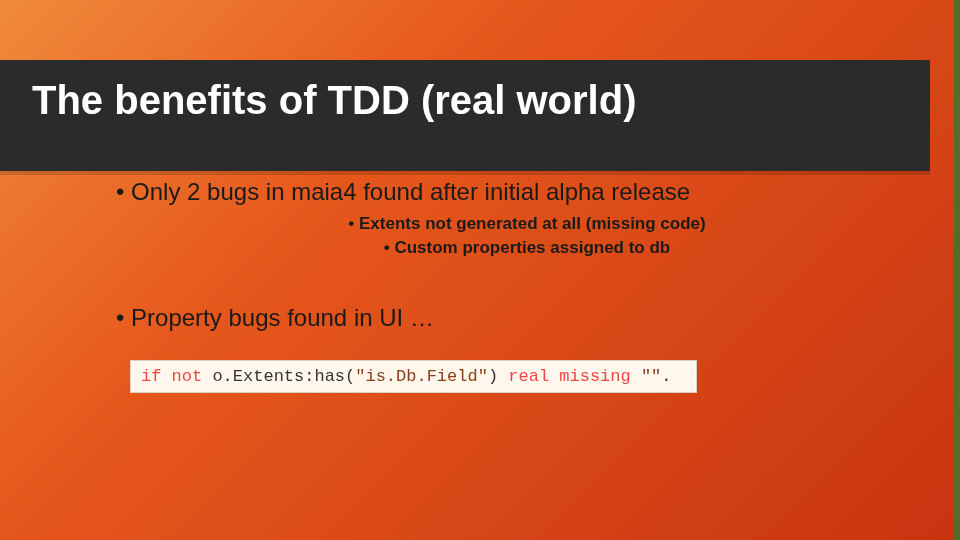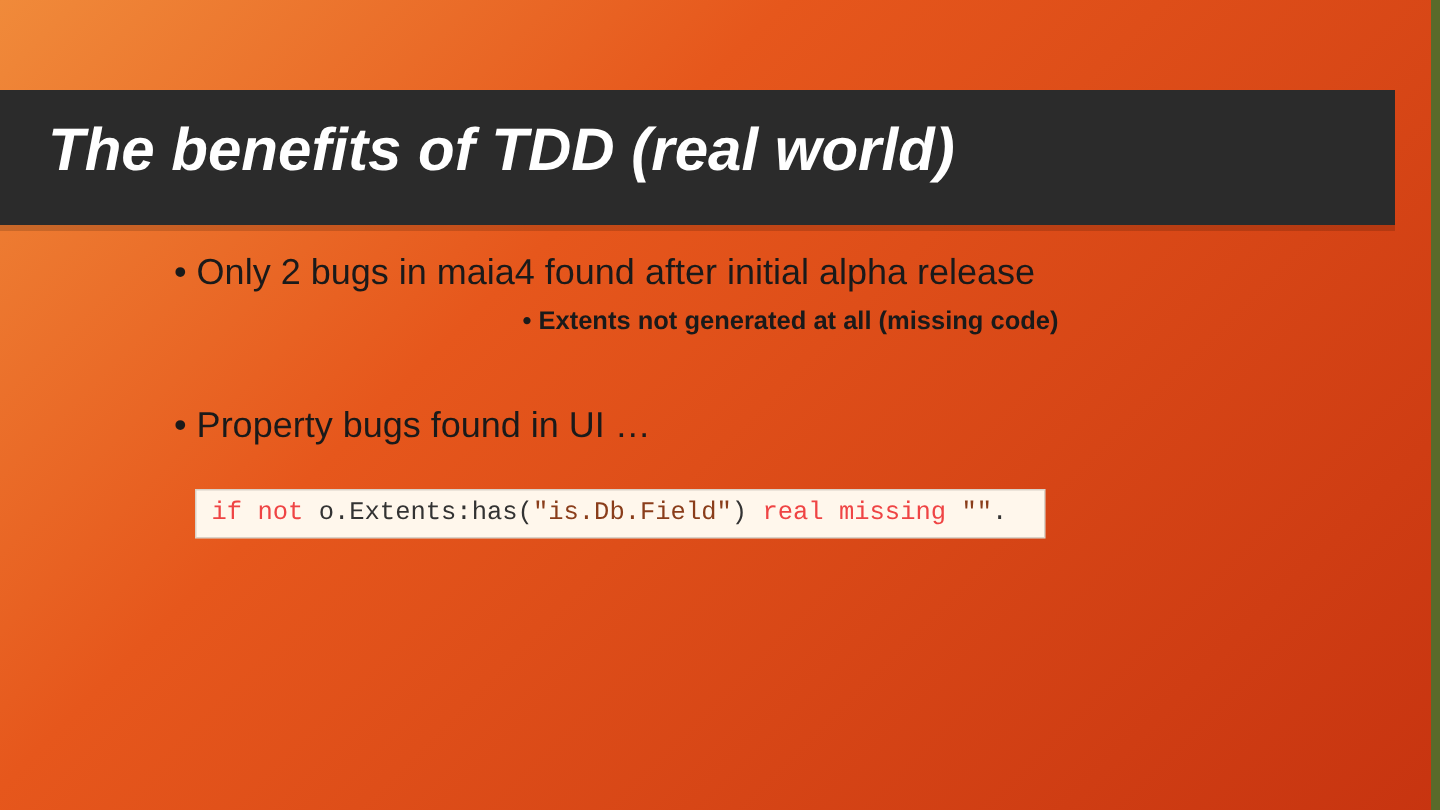--- a/index.html
+++ b/index.html
@@ -23,35 +23,34 @@
     top: 0;
     bottom: 0;
     width: 6px;
     background: #5a6a2a;
   }
   .title-bar {
     position: absolute;
     left: 0;
     top: 60px;
     right: 30px;
-    height: 90px;
+    height: 111px;
     background: #2b2b2b;
     box-shadow: 0 4px 0 rgba(0,0,0,0.15);
-    font-style: italic;
   }
   .title-text {
     color: #ffffff;
     font-size: 40px;
     font-weight: bold;
     padding: 18px 0 0 32px;
   }
   .content {
     position: absolute;
     left: 110px;
-    top: 168px;
+    top: 178px;
     right: 60px;
     color: #1a1a1a;
   }
   .bullet-l1 {
     font-size: 24px;
     margin: 0 0 8px 0;
     padding-left: 24px;
     text-indent: -18px;
   }
   .bullet-l1::before {
@@ -95,20 +94,21 @@
   <div class="border-right"></div>
 
   <div class="title-bar">
     <div class="title-text">The benefits of TDD (real world)</div>
   </div>
 
   <div class="content">
 
     <div class="bullet-l1">Only 2 bugs in maia4 found after initial alpha release</div>
     <div class="bullet-l2">Extents not generated at all (missing code)</div>
+    <div class="bullet-l2">Custom properties assigned to db</div>
 
     <div class="gap"></div>
 
     <div class="bullet-l1">Property bugs found in UI …</div>
 
     <div class="code-box"><span class="kw">if</span> <span class="kw">not</span><span> o.Extents:</span><span>has</span><span>(</span><span class="str">"is.Db.Field"</span><span>) </span><span class="kw">real</span> <span class="kw">missing</span> <span class="str">""</span><span>.</span></div>
 
   </div>
 </div>
 

